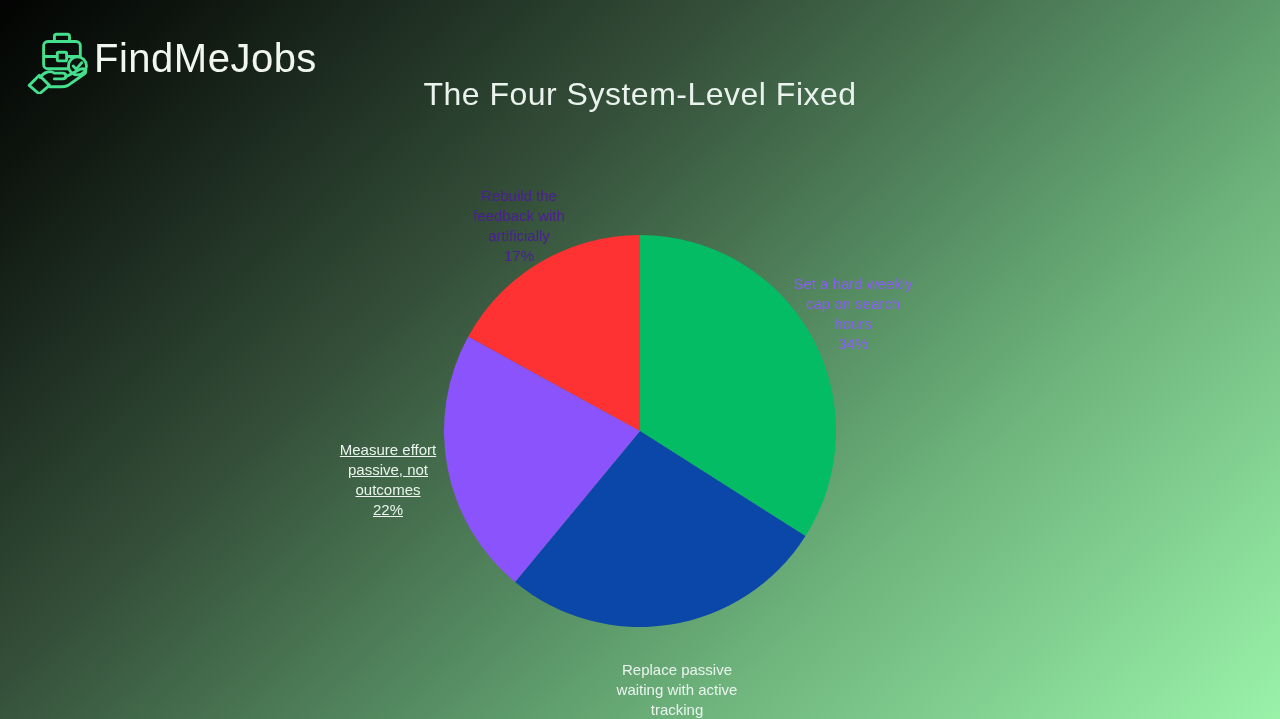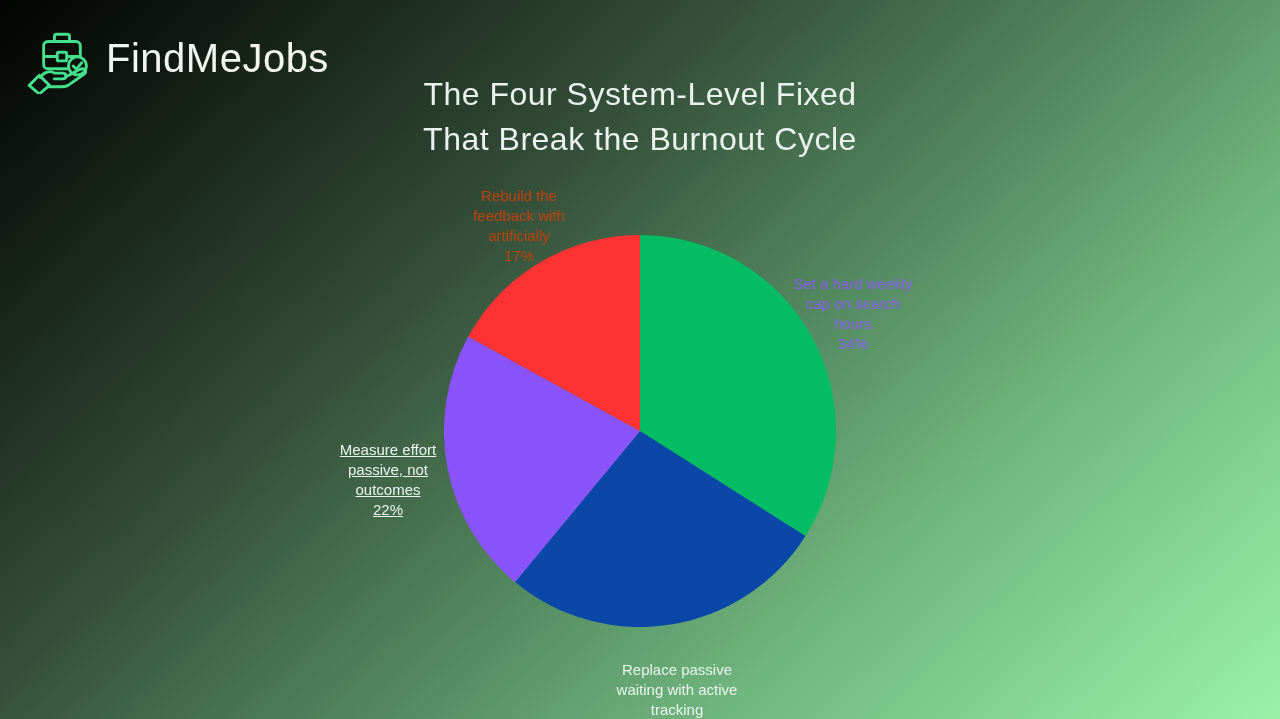--- a/index.html
+++ b/index.html
@@ -15,21 +15,20 @@
       #6fb57d 72%,
       #9af2a9 100%);
   }
 
   .logo {
     position: absolute;
     left: 22px;
     top: 22px;
     display: flex;
     align-items: center;
-    gap: 12px;
   }
   .logo-icon { width: 72px; height: 72px; display: block; }
   .logo-text {
     color: #f1f6f1;
     font-size: 40px;
     font-weight: 500;
     letter-spacing: 0.5px;
   }
 
   .chart-title {
@@ -76,21 +75,20 @@
     <path d="M25 77 C31 69 39 67 45 71 L56 71 Q61 71 61 75 Q61 79 56 79 L45 79" stroke="#45e08d" stroke-width="4" stroke-linecap="round" stroke-linejoin="round"></path>
     <path d="M61 76 L80 66 Q86 63.5 88 67 Q90 71 84 74 L64 88 Q60 90 54 90 L38 90" stroke="#45e08d" stroke-width="4" stroke-linecap="round" stroke-linejoin="round"></path>
 
     <path d="M10 88 L24 74 L38 88 L24 100 Z" stroke="#45e08d" stroke-width="4" stroke-linejoin="round"></path>
   </svg>
   <div class="logo-text">FindMeJobs</div>
 </header>
 
 <h1 class="chart-title">
   <div>The Four System-Level Fixed</div>
-  <div>That Break the Burnout Cycle</div>
 </h1>
 
 <svg class="pie-svg" viewBox="0 0 392 392" style="left: 444px; top: 235px; width: 392px; height: 392px;">
     <path d="M 196 196 L 196.00 0.00 A 196 196 0 0 1 361.49 301.02 Z" fill="#04bc64"></path>
     <path d="M 196 196 L 361.49 301.02 A 196 196 0 0 1 71.06 347.02 Z" fill="#0b47a9"></path>
     <path d="M 196 196 L 71.06 347.02 A 196 196 0 0 1 24.24 101.58 Z" fill="#8a53fb"></path>
     <path d="M 196 196 L 24.24 101.58 A 196 196 0 0 1 196.00 0.00 Z" fill="#fe3232"></path>
   </svg>
 <div>
     <div class="slice-label" style="left: 853px; top: 274px; color: #8b5cf6;">
@@ -104,19 +102,19 @@
       <div>waiting with active</div>
       <div>tracking</div>
       <div>61%</div>
     </div>
     <div class="slice-label" style="left: 388px; top: 440px; color: rgb(234, 245, 238); text-decoration: underline;">
       <div>Measure effort</div>
       <div>passive, not</div>
       <div>outcomes</div>
       <div>22%</div>
     </div>
-    <div class="slice-label" style="left: 519px; top: 186px; color: #c2410c;">
+    <div class="slice-label" style="left: 519px; top: 186px; color: #4c1d95;">
       <div>Rebuild the</div>
       <div>feedback with</div>
       <div>artificially</div>
       <div>17%</div>
     </div>
   </div>
 
 </body></html>

